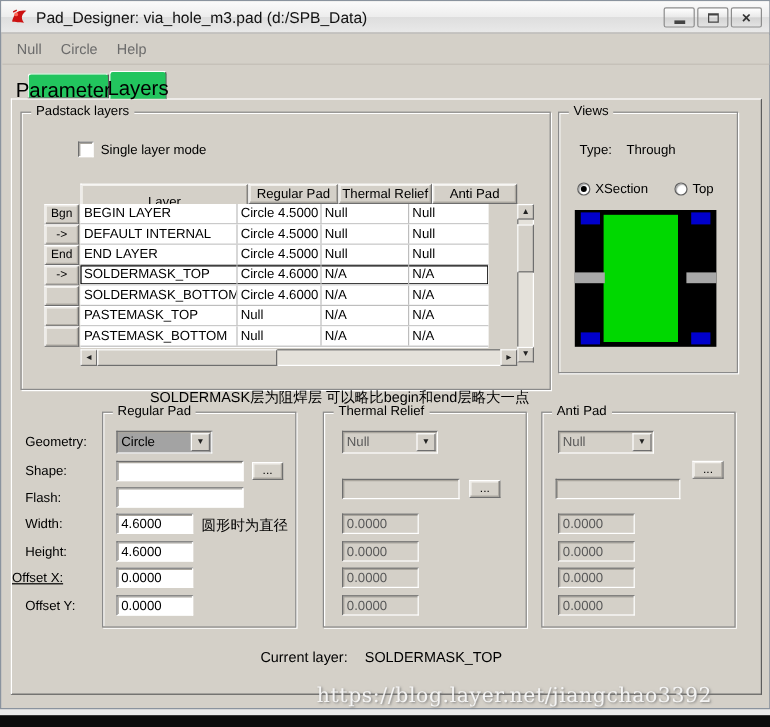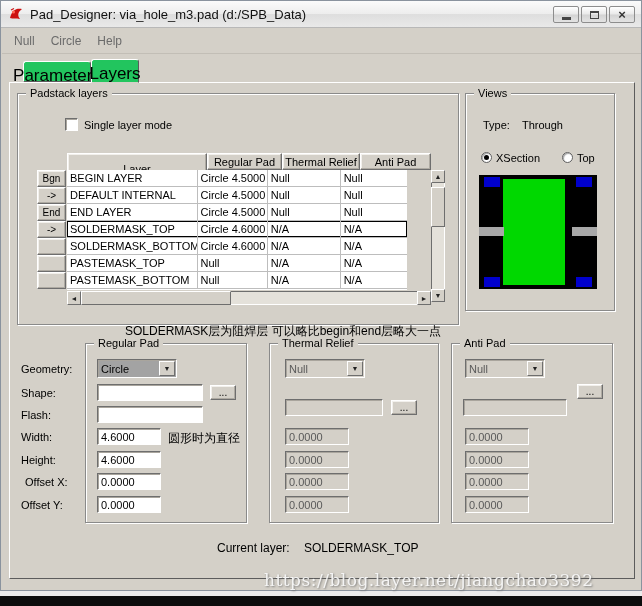--- a/index.html
+++ b/index.html
@@ -245,21 +245,21 @@
       <div class="pv-blue" style="left:97px; top:102px;"></div>
       <div class="pv-gray" style="left:0;    top:52px;"></div>
       <div class="pv-gray" style="left:93px; top:52px;"></div>
     </div>
 
     <span class="lbl" style="left:20px; top:362px;">Geometry:</span>
     <span class="lbl" style="left:20px; top:386px;">Shape:</span>
     <span class="lbl" style="left:20px; top:408px;">Flash:</span>
     <span class="lbl" style="left:20px; top:430px;">Width:</span>
     <span class="lbl" style="left:20px; top:453px;">Height:</span>
-    <span class="lbl" style="left:24px; top:475px;">Offset X:</span>
+    <span class="lbl" style="left:9px; top:475px;text-decoration:underline;">Offset X:</span>
     <span class="lbl" style="left:20px; top:498px;">Offset Y:</span>
 
     <div class="group" style="left:84px; top:342px; width:162px; height:180px; z-index:1;">
       <span class="group-label">Regular Pad</span>
     </div>
     <div class="combo" style="left:96px; top:358px; width:80px;">
       <span class="combo-text">Circle</span>
       <span class="combo-arrow">▼</span>
     </div>
     <input class="field" style="left: 96px; top: 383px; width: 106px;" value="">

